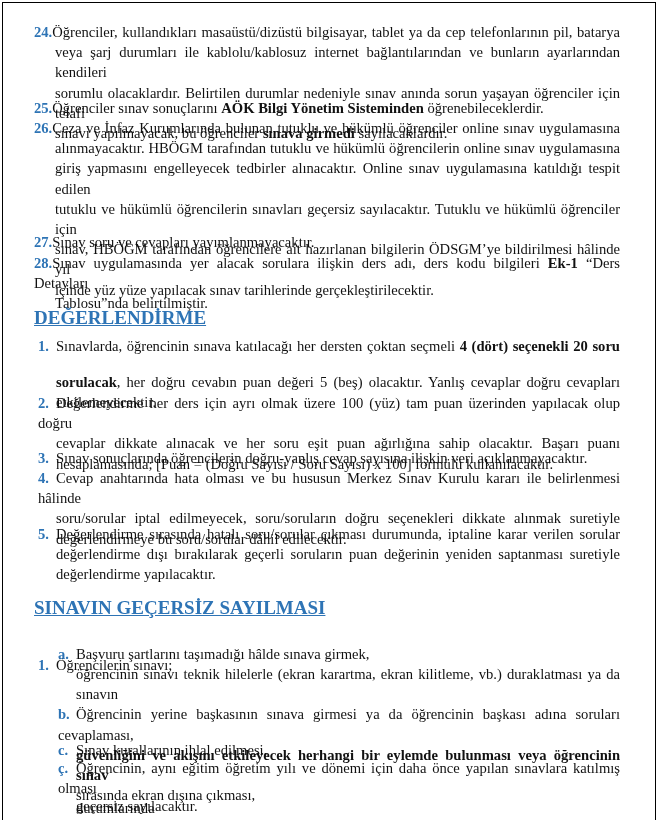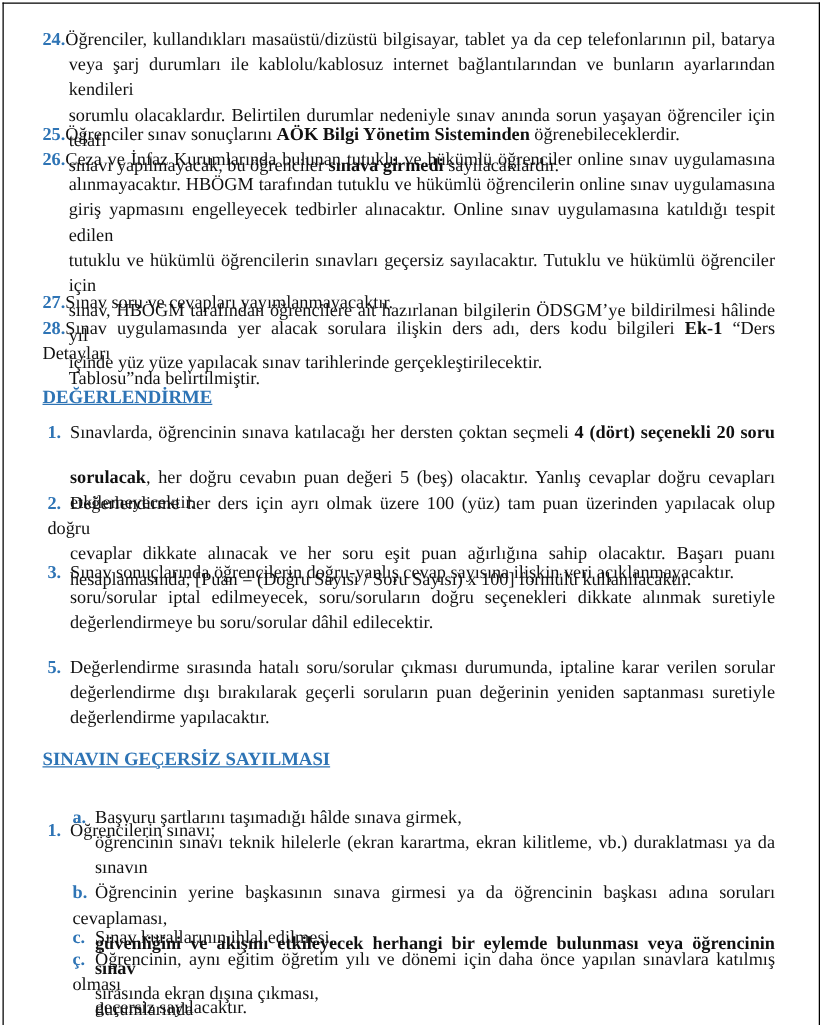--- a/index.html
+++ b/index.html
@@ -11,21 +11,21 @@
   }
   .page {
     position: absolute; left: 0; top: 0; width: 660px;
     font-family: "Liberation Serif", serif; font-size: 14.6px; line-height: 20.2px; color: #111;
   }
   .num { color: #2e74b5; font-weight: bold; }
   .item { position: absolute; left: 34px; width: 586px; text-align: justify; }
   .cont { display: block; padding-left: 21px; }
   .heading {
     position: absolute; left: 34px; color: #2e74b5; font-weight: bold; text-decoration: underline;
-    font-size: 15px;
+    font-size: 19px;
   }
   .eitem { position: absolute; left: 38px; width: 582px; text-align: justify; font-family: Liberation Serif, serif; }
   .eitem .lab { display: inline-block; width: 18px; }
   .sub { position: absolute; left: 58px; width: 562px; text-align: justify; }
   .sub .lab { display: inline-block; width: 18px; }
   b { font-weight: bold; }
   .j { text-align: justify; text-align-last: justify; }
 </style>
 </head>
 <body>
@@ -75,20 +75,21 @@
     <div class="j"><span class="num lab">2.</span><span>Değerlendirme her ders için ayrı olmak üzere 100 (yüz) tam puan üzerinden yapılacak olup doğru</span></div>
     <div class="j" style="padding-left:18px;">cevaplar dikkate alınacak ve her soru eşit puan ağırlığına sahip olacaktır. Başarı puanı</div>
     <div style="padding-left:18px;">hesaplamasında; [Puan = (Doğru Sayısı / Soru Sayısı) x 100] formülü kullanılacaktır.</div>
   </div>
 
   <div class="eitem" style="top:448px;">
     <div><span class="num lab">3.</span><span>Sınav sonuçlarında öğrencilerin doğru-yanlış cevap sayısına ilişkin veri açıklanmayacaktır.</span></div>
   </div>
 
   <div class="eitem" style="top:468px;">
+    <div class="j"><span class="num lab">4.</span><span>Cevap anahtarında hata olması ve bu hususun Merkez Sınav Kurulu kararı ile belirlenmesi hâlinde</span></div>
     <div class="j" style="padding-left:18px;">soru/sorular iptal edilmeyecek, soru/soruların doğru seçenekleri dikkate alınmak suretiyle</div>
     <div style="padding-left:18px;">değerlendirmeye bu soru/sorular dâhil edilecektir.</div>
   </div>
 
   <div class="eitem" style="top:524px;">
     <div class="j"><span class="num lab">5.</span><span>Değerlendirme sırasında hatalı soru/sorular çıkması durumunda, iptaline karar verilen sorular</span></div>
     <div class="j" style="padding-left:18px;">değerlendirme dışı bırakılarak geçerli soruların puan değerinin yeniden saptanması suretiyle</div>
     <div style="padding-left:18px;">değerlendirme yapılacaktır.</div>
   </div>
 

